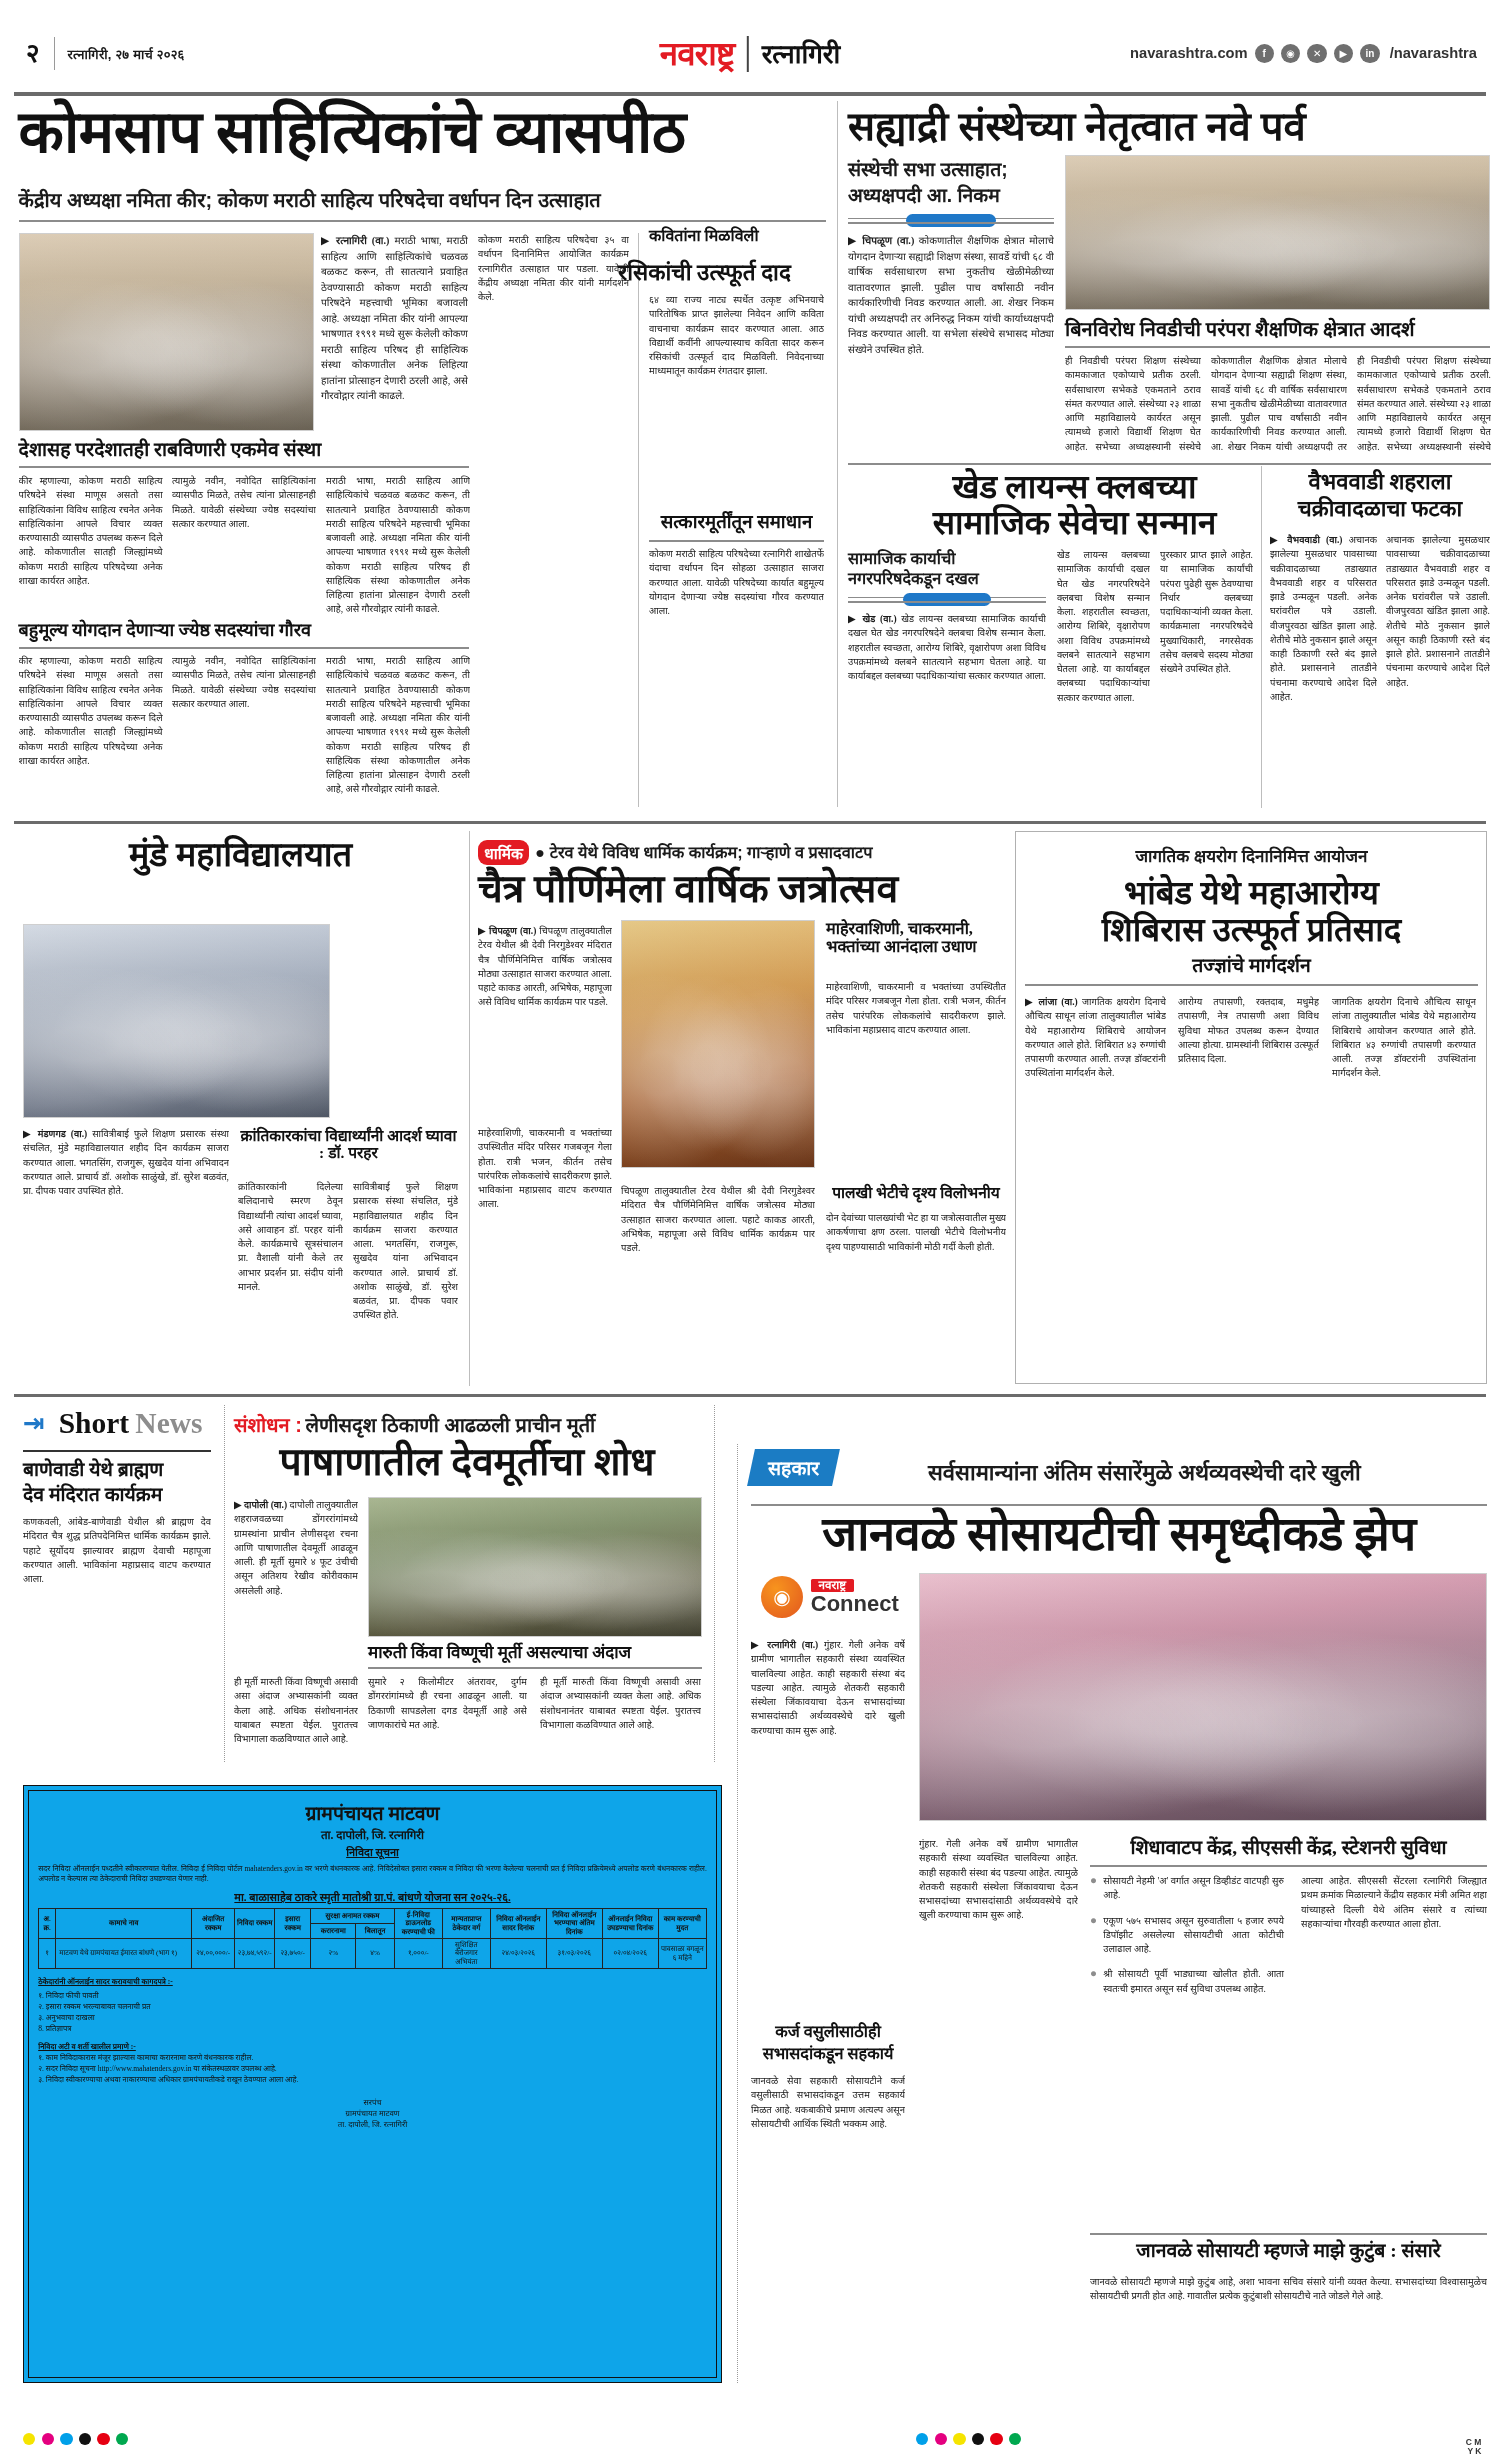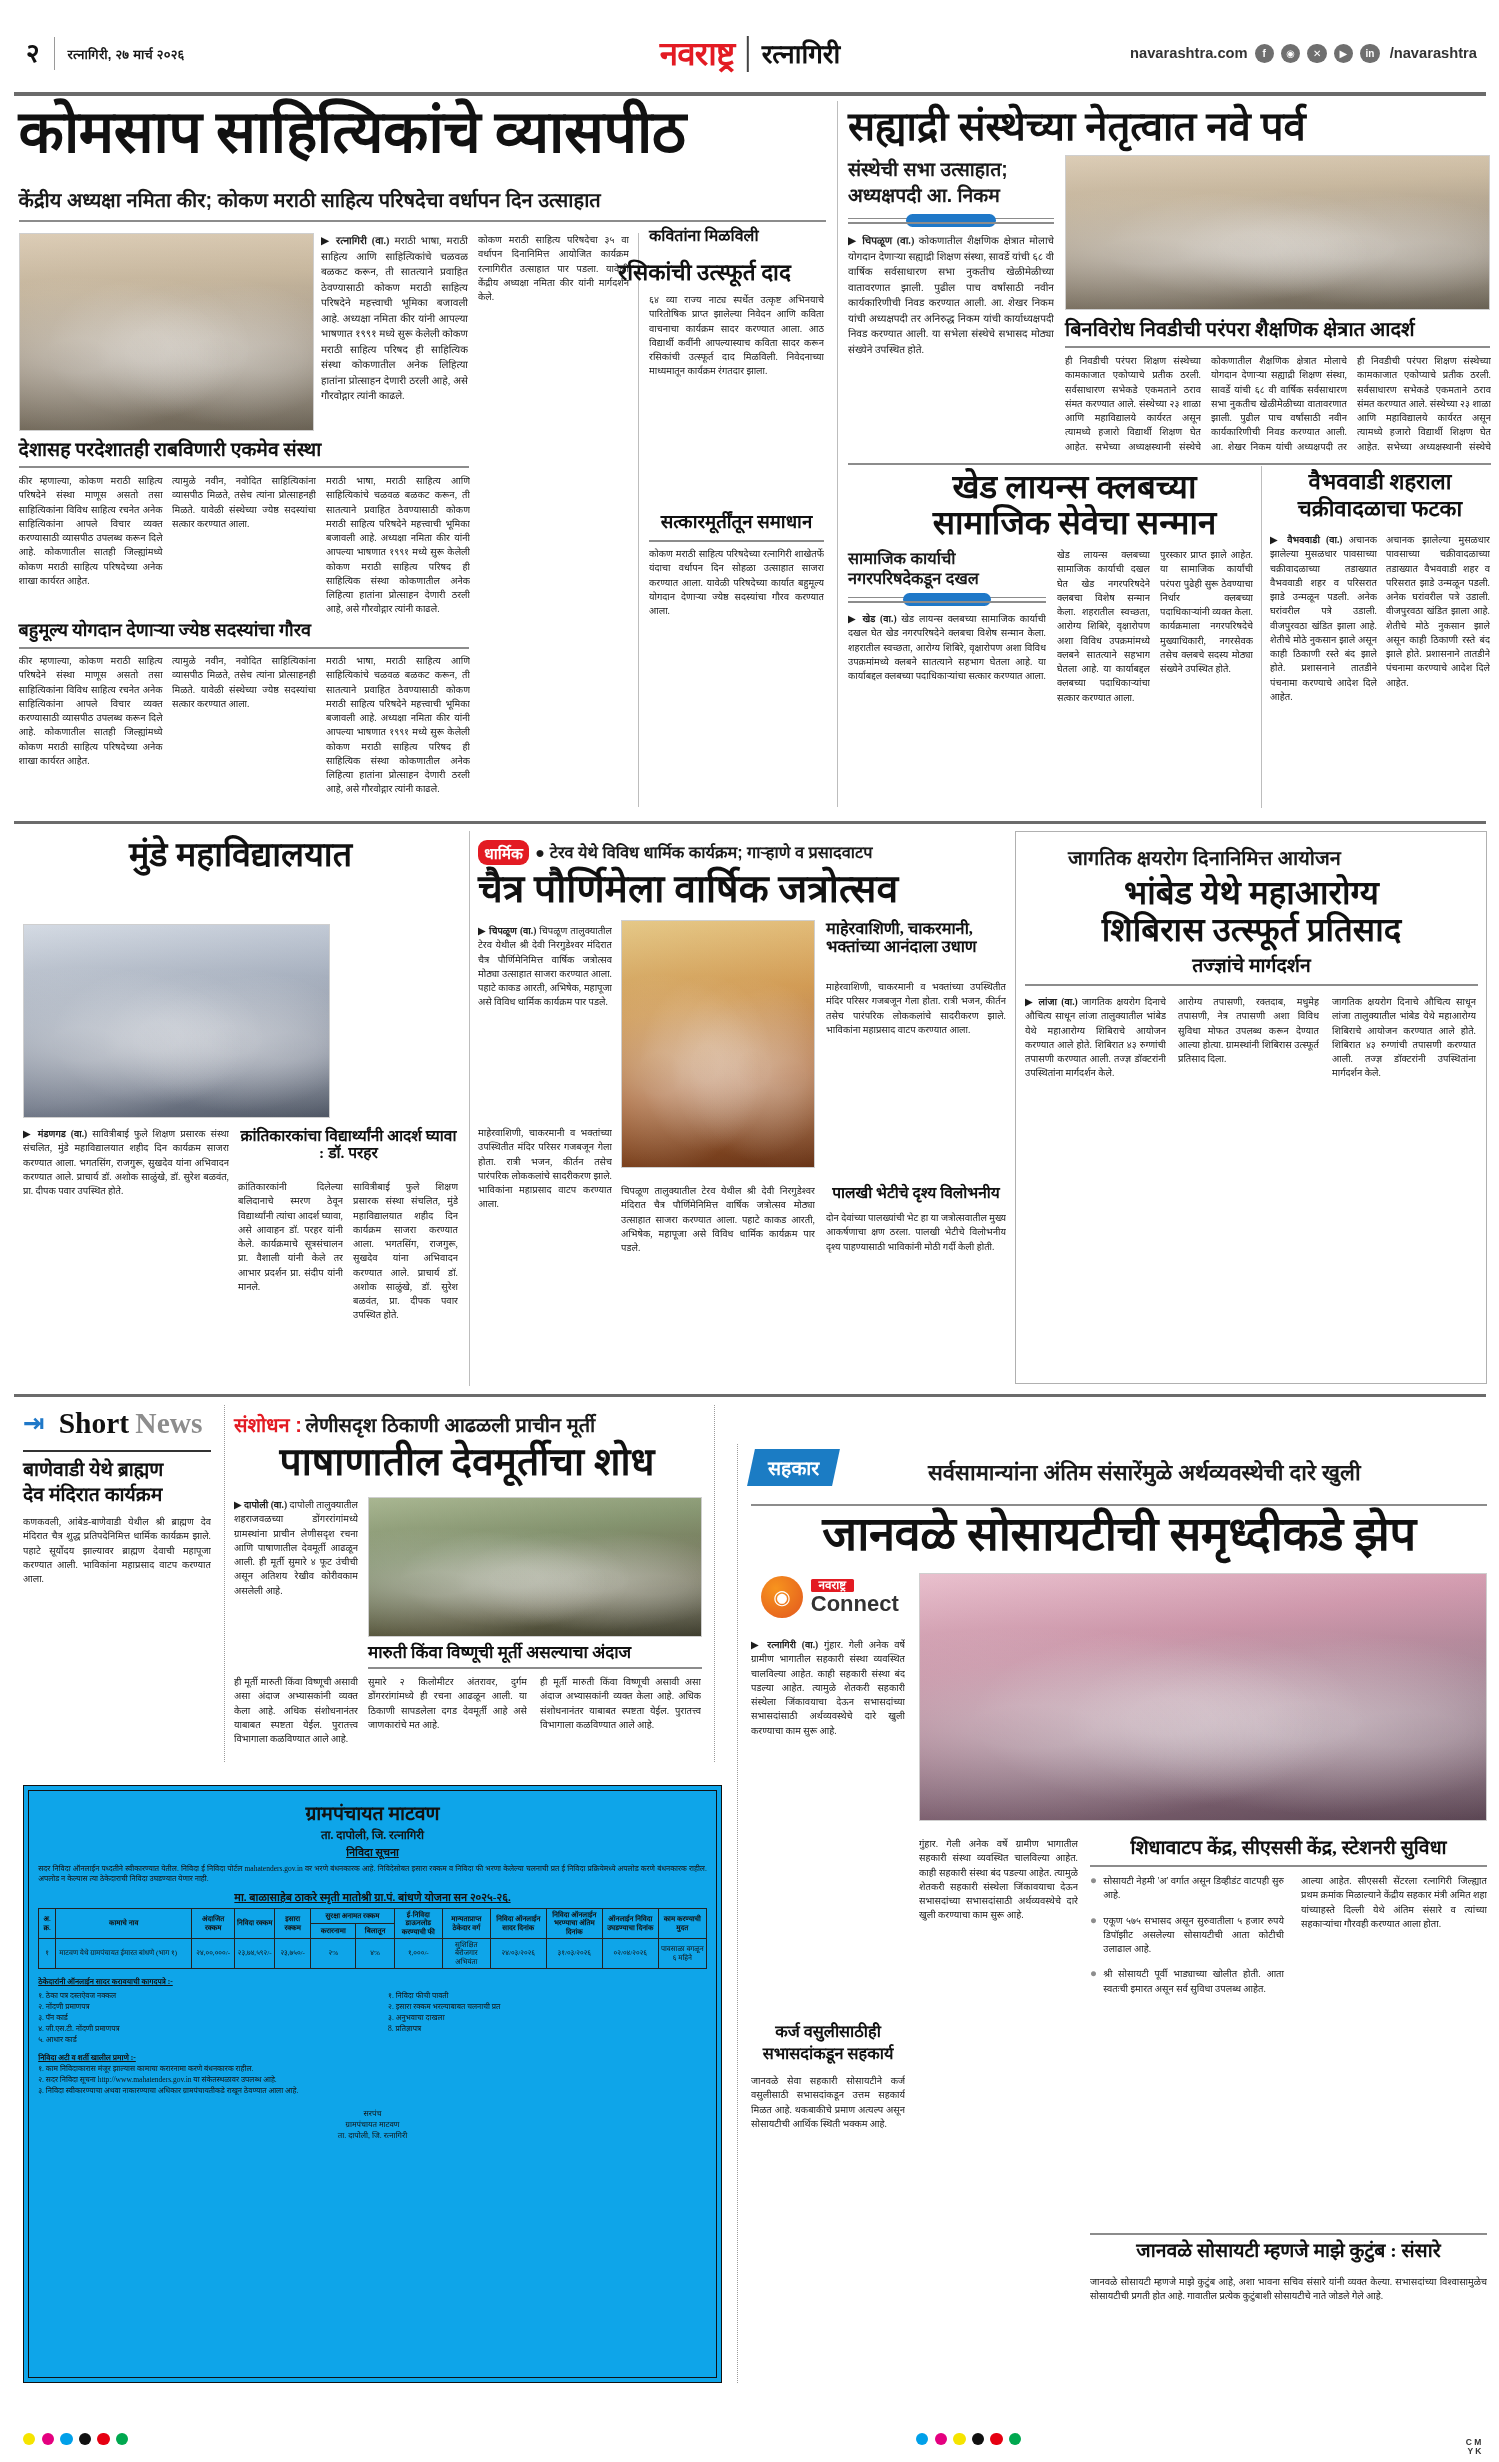--- a/index.html
+++ b/index.html
@@ -335,21 +335,21 @@
   <div class="body-txt sm" style="position:absolute; left:826px; top:980px; width:180px; height:194px; overflow:hidden;">माहेरवाशिणी, चाकरमानी व भक्तांच्या उपस्थितीत मंदिर परिसर गजबजून गेला होता. रात्री भजन, कीर्तन तसेच पारंपरिक लोककलांचे सादरीकरण झाले. भाविकांना महाप्रसाद वाटप करण्यात आला.</div>
 
   <div class="body-txt sm" style="position:absolute; left:478px; top:1126px; width:134px; height:256px; overflow:hidden;">माहेरवाशिणी, चाकरमानी व भक्तांच्या उपस्थितीत मंदिर परिसर गजबजून गेला होता. रात्री भजन, कीर्तन तसेच पारंपरिक लोककलांचे सादरीकरण झाले. भाविकांना महाप्रसाद वाटप करण्यात आला.</div>
   <div class="body-txt sm" style="position:absolute; left:621px; top:1184px; width:194px; height:198px; overflow:hidden;">चिपळूण तालुक्यातील टेरव येथील श्री देवी निरगुडेश्वर मंदिरात चैत्र पौर्णिमेनिमित्त वार्षिक जत्रोत्सव मोठ्या उत्साहात साजरा करण्यात आला. पहाटे काकड आरती, अभिषेक, महापूजा असे विविध धार्मिक कार्यक्रम पार पडले.</div>
 
   <div class="hl-mid" style="position:absolute; left:826px; top:1184px; width:180px; font-size:15.5px; text-align:center;">पालखी भेटीचे दृश्य विलोभनीय</div>
   <div class="body-txt sm" style="position:absolute; left:826px; top:1211px; width:180px; height:171px; overflow:hidden;">दोन देवांच्या पालख्यांची भेट हा या जत्रोत्सवातील मुख्य आकर्षणाचा क्षण ठरला. पालखी भेटीचे विलोभनीय दृश्य पाहण्यासाठी भाविकांनी मोठी गर्दी केली होती.</div>
 
   <div class="box-outline" style="left:1015px; top:831px; width:472px; height:553px;"></div>
 
-  <div class="hl-sub" style="position:absolute; left:978px; top:846px; width:453px; font-size:20px; text-align:center;">जागतिक क्षयरोग दिनानिमित्त आयोजन</div>
+  <div class="hl-sub" style="position:absolute; left:1025px; top:846px; width:453px; font-size:17px; text-align:center;">जागतिक क्षयरोग दिनानिमित्त आयोजन</div>
   <div class="hl-big" style="position:absolute; left:1025px; top:876px; width:453px; font-size:33px; text-align:center;">भांबेड येथे महाआरोग्य</div>
   <div class="hl-big" style="position:absolute; left:1025px; top:913px; width:453px; font-size:33px; text-align:center;">शिबिरास उत्स्फूर्त प्रतिसाद</div>
   <div class="hl-mid" style="position:absolute; left:1025px; top:955px; width:453px; font-size:19.4px; text-align:center;">तज्ज्ञांचे मार्गदर्शन</div>
 
   <div class="rule-thin" style="left:1025px; top:984px; width:453px;"></div>
 
   <div class="body-txt sm" style="position:absolute; left:1025px; top:995px; width:141px; height:380px; overflow:hidden;">
     <span class="dateline-bullet">▶ लांजा (वा.)</span>
     <span>जागतिक क्षयरोग दिनाचे औचित्य साधून लांजा तालुक्यातील भांबेड येथे महाआरोग्य शिबिराचे आयोजन करण्यात आले होते. शिबिरात ४३ रुग्णांची तपासणी करण्यात आली. तज्ज्ञ डॉक्टरांनी उपस्थितांना मार्गदर्शन केले.</span>
   </div>
@@ -500,27 +500,20 @@
             <td>०२/०४/२०२६</td>
             <td>पावसाळा वगळून ६ महिने</td>
           </tr>
         </tbody>
       </table>
 
       <div class="t-note" style="margin-top:7.8px; font-weight:700; text-decoration:underline;">ठेकेदारांनी ऑनलाईन सादर करावयाची कागदपत्रे :-</div>
 
       <div style="display:flex; gap:31px; margin-top:3.1px;">
         <div style="flex:1;">
-          <div class="t-note">१. ठेका पत्र दस्तऐवज नक्कल</div>
-          <div class="t-note">२. नोंदणी प्रमाणपत्र</div>
-          <div class="t-note">३. पॅन कार्ड</div>
-          <div class="t-note">४. जी.एस.टी. नोंदणी प्रमाणपत्र</div>
-          <div class="t-note">५. आधार कार्ड</div>
-        </div>
-        <div style="flex:1;">
           <div class="t-note">१. निविदा फीची पावती</div>
           <div class="t-note">२. इसारा रक्कम भरल्याबाबत चलनाची प्रत</div>
           <div class="t-note">३. अनुभवाचा दाखला</div>
           <div class="t-note">8. प्रतिज्ञापत्र</div>
         </div>
       </div>
 
       <div class="t-note" style="margin-top:7.8px; font-weight:700; text-decoration:underline;">निविदा अटी व शर्ती खालील प्रमाणे :-</div>
       <div class="t-note">१. काम निविदाकारास मंजूर झाल्यास कामाचा करारनामा करणे बंधनकारक राहील.</div>
       <div class="t-note">२. सदर निविदा सूचना http://www.mahatenders.gov.in या संकेतस्थळावर उपलब्ध आहे.</div>

